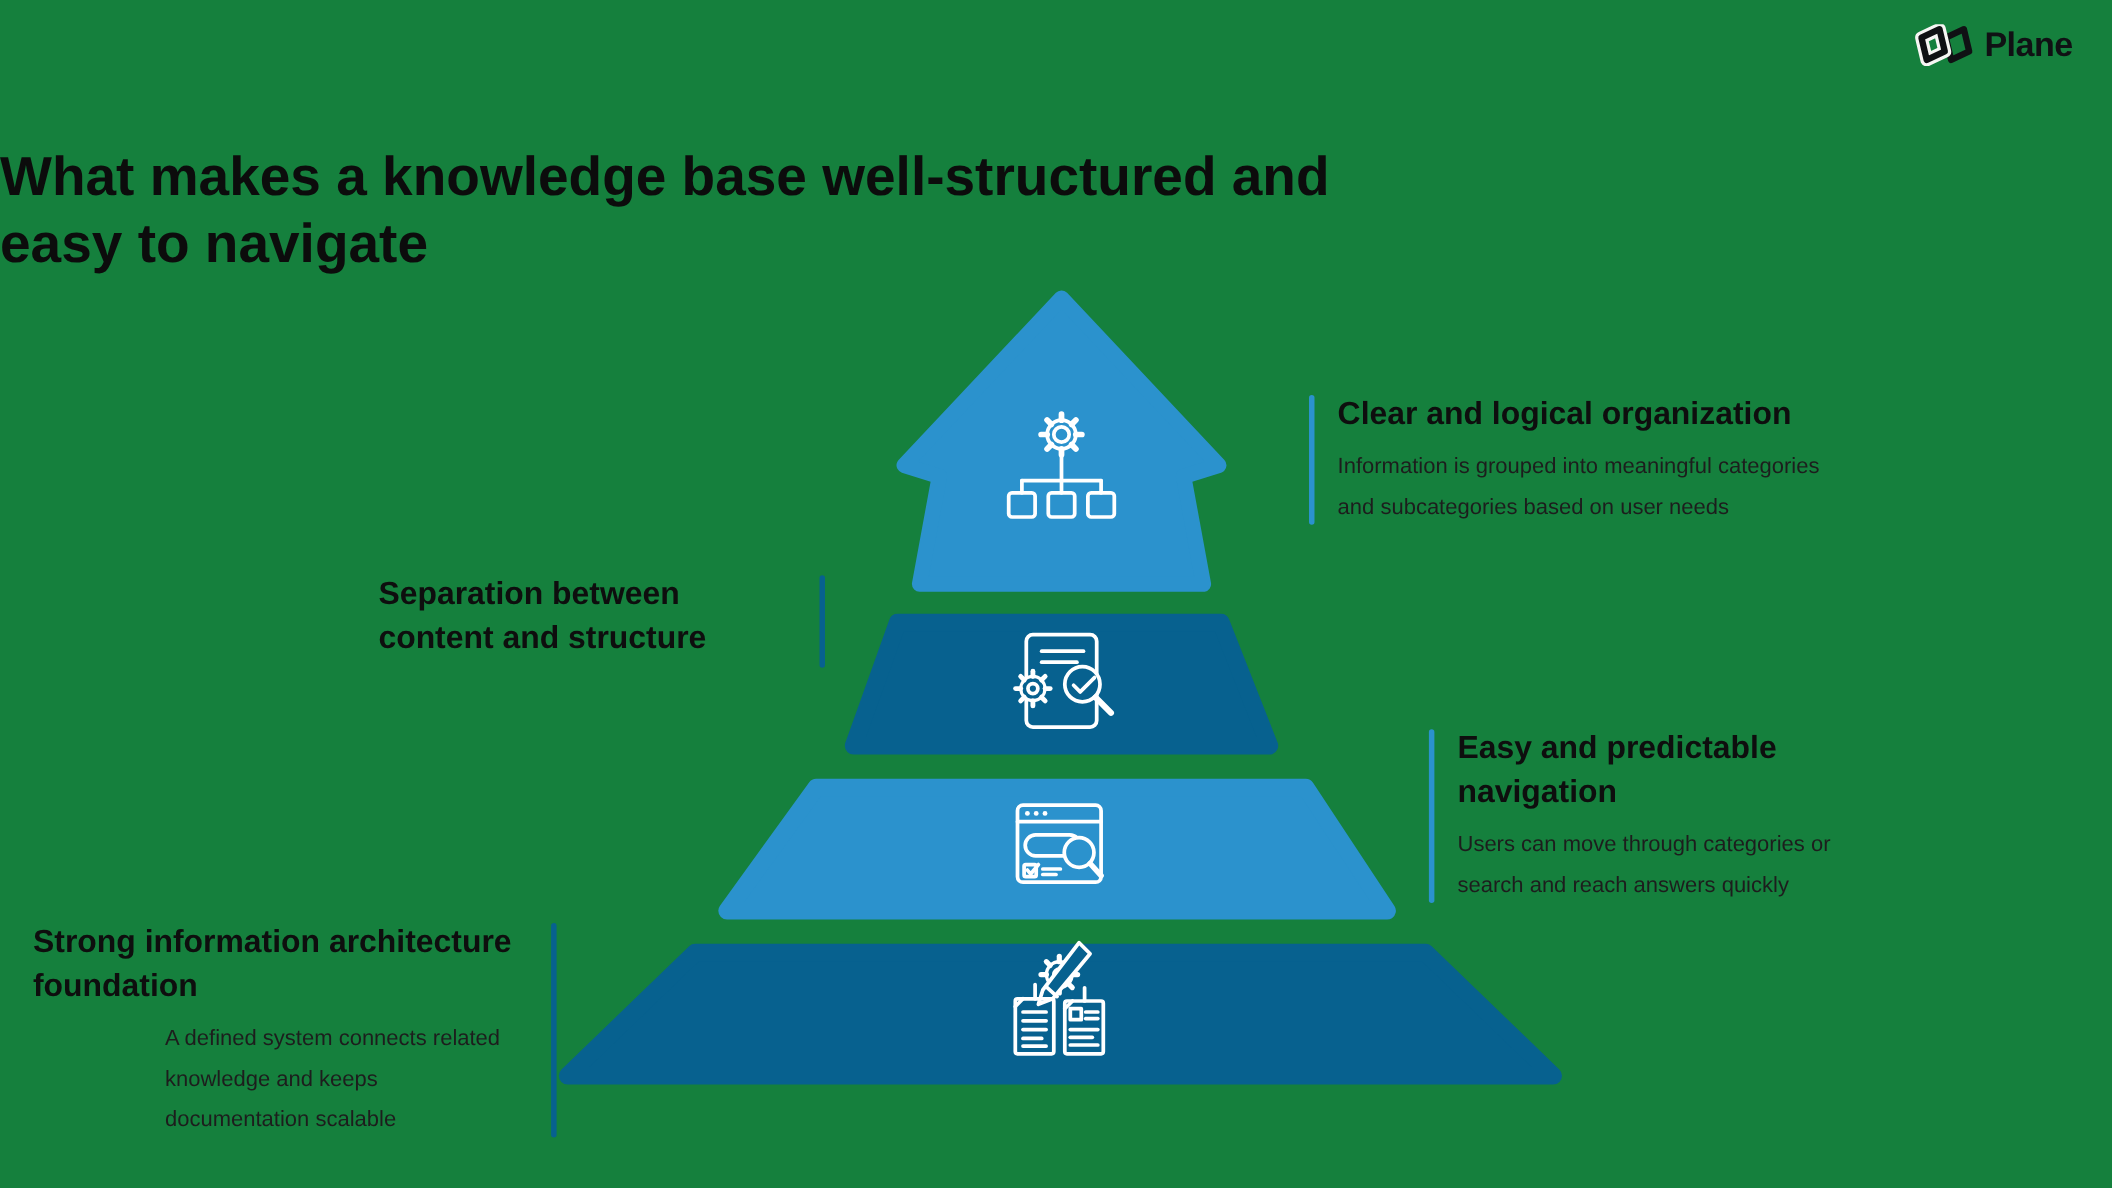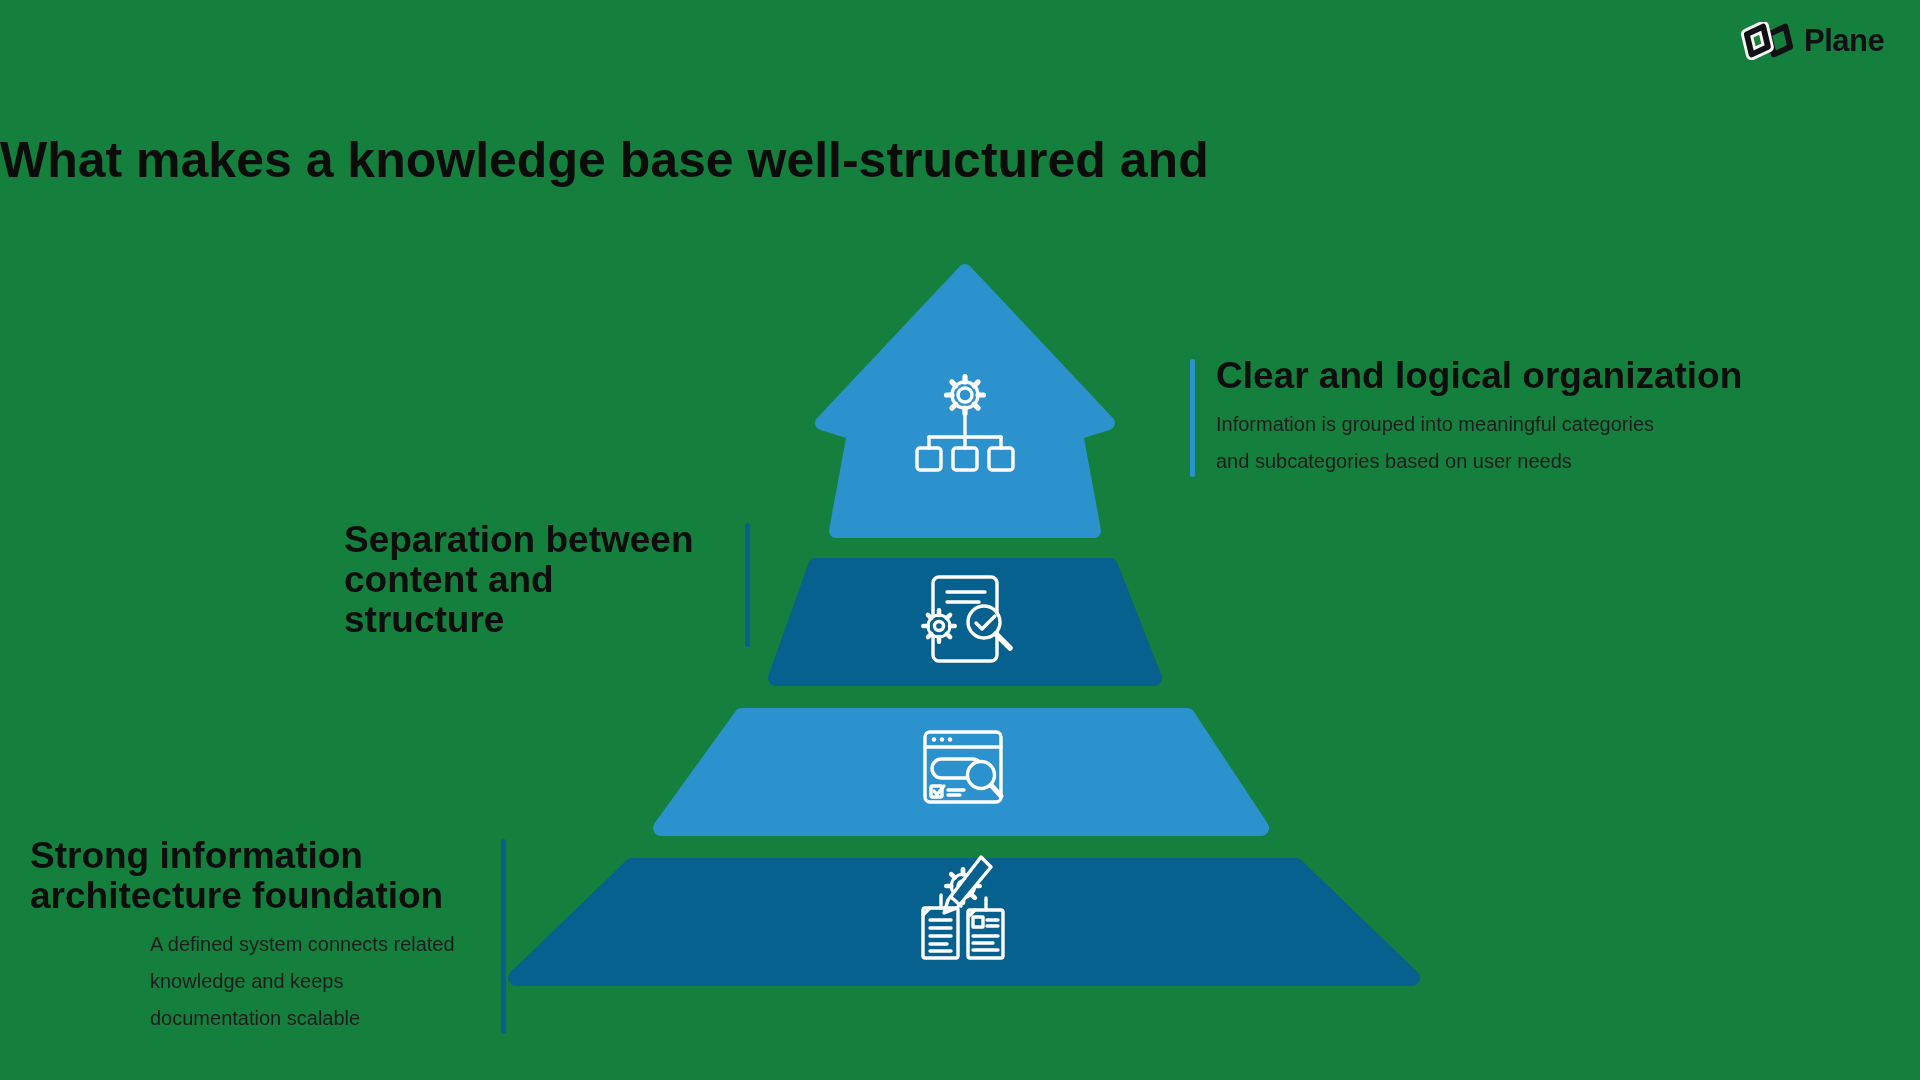--- a/index.html
+++ b/index.html
@@ -23,21 +23,21 @@
   
   .pyramid{position:absolute;left:420px;top:245px;}
   .icon{stroke:#fff;stroke-width:3.4;fill:none;stroke-linecap:round;stroke-linejoin:round;}
   .icon .fill{fill:#fff;stroke:none;}
   .teeth{stroke-width:5.2;}
   .knock-dark{fill:#07618F;}
   .knock-light{fill:#2B92CD;}
 
   
   .callout{position:absolute;}
-  .callout h2{font-size:37px;line-height:40px;font-weight:700;margin:0 0 10px;color:#0e0e0e;}
+  .callout h2{font-size:29px;line-height:40px;font-weight:700;margin:0 0 10px;color:#0e0e0e;}
   .callout p{font-size:20px;line-height:37px;margin:0;color:#1d1d1d;}
   .callout.right{padding-left:26px;}
   .callout.left{text-align:left;padding-right:26px;}
   .callout .bar{position:absolute;top:3px;bottom:3px;width:5px;border-radius:2.5px;}
   .callout.right .bar{left:0;}
   .callout.left .bar{right:0;}
   .bar.light{background:#2B92CD;}
   .bar.dark{background:#07618F;}
 
   .c1{left:1190px;top:356px;width:560px;}
@@ -62,20 +62,21 @@
         <path d="M29,12 L46,4 L51,25 L34,33 Z" stroke="#101114" stroke-width="6"></path>
         <path d="M6,12 L23,4 L28,25 L11,33 Z" stroke="#f7f6f4" stroke-width="12"></path>
         <path d="M6,12 L23,4 L28,25 L11,33 Z" stroke="#101114" stroke-width="6"></path>
       </g>
     </svg>
     <span class="brand">Plane</span>
   </div>
 
   <h1 class="title">
     <div>What makes a knowledge base well-structured and</div>
+    <div>easy to navigate</div>
   </h1>
 
   <svg class="pyramid" width="1100" height="760" viewBox="0 0 1100 760" aria-hidden="true">
     <defs>
       <g id="gear">
         <circle r="13"></circle>
         <g class="teeth">
           <line x1="13" y1="0" x2="18.5" y2="0"></line>
           <line x1="9.2" y1="9.2" x2="13.1" y2="13.1"></line>
           <line x1="0" y1="13" x2="0" y2="18.5"></line>
@@ -167,20 +168,25 @@
     <div class="bar light"></div>
     <h2>Clear and logical organization</h2>
     <p>Information is grouped into meaningful categories and subcategories based on user needs</p>
   </div>
 
   <div class="callout left c2">
     <div class="bar dark"></div>
     <h2>Separation between content and structure</h2>
   </div>
 
+  <div class="callout right c3">
+    <div class="bar light"></div>
+    <h2>Easy and predictable navigation</h2>
+    <p>Users can move through categories or search and reach answers quickly</p>
+  </div>
 
   <div class="callout left c4">
     <div class="bar dark"></div>
     <h2>Strong information architecture foundation</h2>
     <p>A defined system connects related knowledge and keeps documentation scalable</p>
   </div>
 
 </div>
 
 </body></html>

